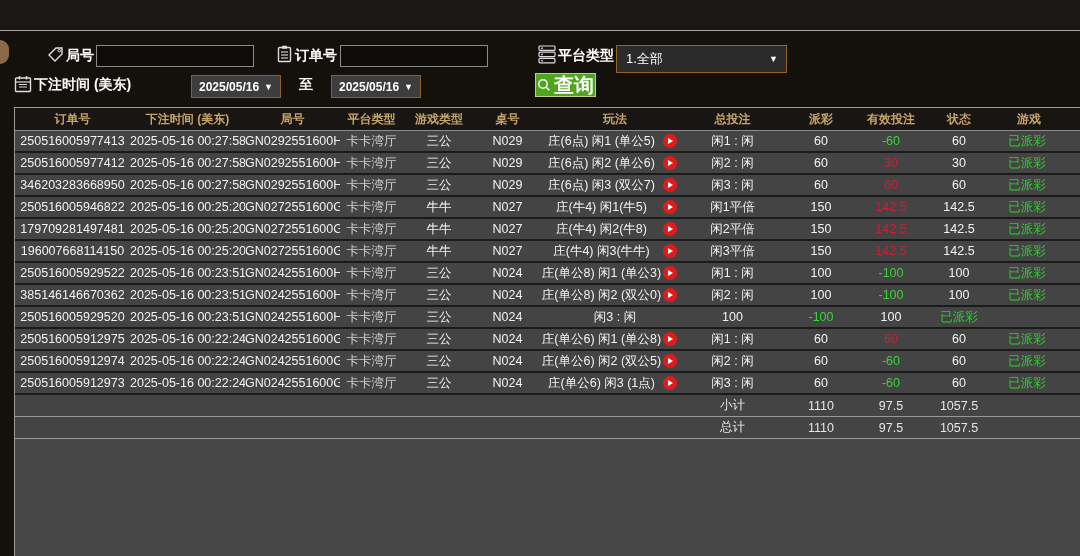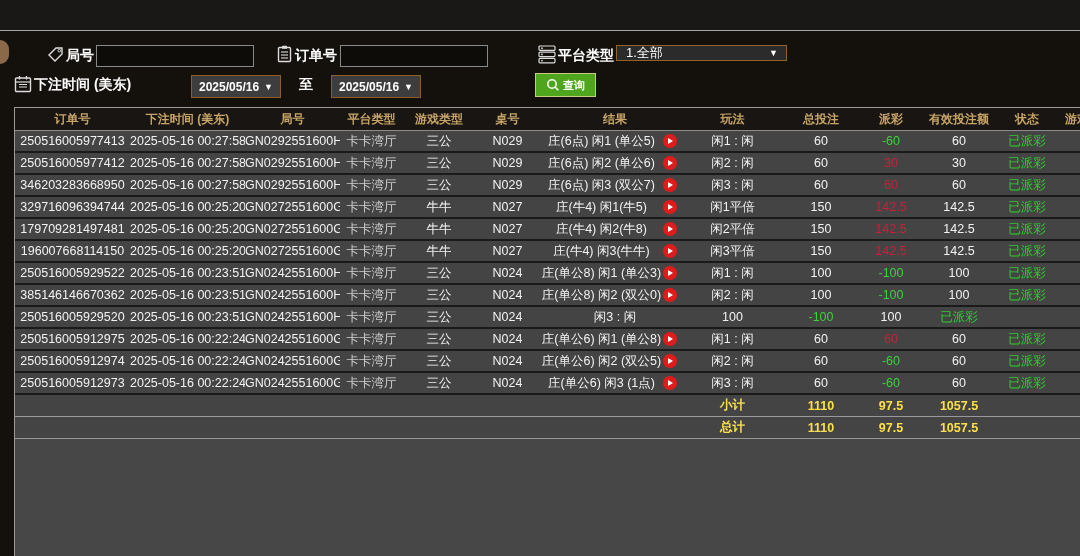--- a/index.html
+++ b/index.html
@@ -11,44 +11,44 @@
 
   
   .handle { position:absolute; left:0; top:40px; width:9px; height:24px; background:#8a6848; border-radius:0 12px 12px 0; }
 
   
   .flabel { position:absolute; font-size:14px; font-weight:bold; color:#fff; white-space:nowrap; }
   .icon { position:absolute; }
   .tinput { position:absolute; height:22px; background:#0e0c09; border:1px solid #8a8a8a; color:#eee; font-size:12px; padding:0 5px; outline:none; }
   .datebox { position:absolute; width:90px; height:23px; background:#3d3d3d; border:1px solid #8f5c26; color:#fff; font-weight:bold; font-size:12px; display:flex; align-items:center; justify-content:center; gap:5px; cursor:pointer; }
   .datebox .arr { font-size:9px; }
-  .dropdown { position:absolute; left:616px; top:45px; width:171px; height:16px; background:#2b2b2b; border:1px solid #936226; display:flex; align-items:center; cursor:pointer; }
+  .dropdown { position:absolute; left:616px; top:45px; width:171px; height:28px; background:#2b2b2b; border:1px solid #936226; display:flex; align-items:center; cursor:pointer; }
   .dropdown .val { flex:1; font-size:13px; color:#fff; padding-left:9px; }
   .dropdown .arr { font-size:9px; color:#fff; padding-right:8px; }
-  .querybtn { position:absolute; left:535px; top:73px; width:61px; height:24px; background:#4fa51d; border:1px solid #c9cc7f; display:flex; align-items:center; justify-content:center; gap:3px; color:#fff; font-weight:bold; font-size:11px; cursor:pointer; }
+  .querybtn { position:absolute; left:535px; top:73px; width:61px; height:24px; background:#4fa51d; border:1px solid #c9cc7f; display:flex; align-items:center; justify-content:center; gap:3px; color:#fff; font-weight:bold; font-size:20px; cursor:pointer; }
 
   
   .tablewrap { position:absolute; left:14px; top:107px; width:1137px; height:449px; background:#474747; border-left:1px solid #9a9a9a; border-top:1px solid #9a9a9a; }
   .trow { display:grid; grid-template-columns:115px 115px 95px 63px 72px 65px 150px 85px 92px 48px 88px 48px 100px; align-items:center; width:1136px; }
   .thead { height:23px; background:#181512; border-bottom:1px solid #8c8c8c; }
   .thead .cell { color:#c8a566; font-weight:bold; font-size:12px; }
   .drow { height:24px; background:#444444; border-bottom:2px solid #1a1a1a; }
   .drow { height:22px; }
   .cell { text-align:center; font-size:12.5px; white-space:nowrap; overflow:hidden; }
   .cell.platform { color:#cfcfcf; }
   .cell.last { text-align:left; padding-left:14px; }
   .result { display:flex; align-items:center; }
   .result .rtext { flex:1; text-align:center; font-size:12.5px; white-space:nowrap; }
   .playbtn { width:14px; height:14px; border-radius:50%; background:#e11b1b; border:none; margin-right:13px; position:relative; cursor:pointer; flex:0 0 auto; }
   .playbtn::after { content:""; position:absolute; left:5px; top:3.5px; border-left:5px solid #fff; border-top:3.5px solid transparent; border-bottom:3.5px solid transparent; }
   .neg { color:#3bd23b; }
   .pos { color:#c9203a; }
   .status { color:#2dd12d; }
   .sumrow { height:22px; background:#444444; border-bottom:1px solid #999; }
-  .sumrow .cell { color:#fde047; font-weight:bold; }
+  .sumrow .cell { color:#e5e5e5; font-weight:normal; }
   .g8 { grid-column:8; } .g9 { grid-column:9; } .g10 { grid-column:10; } .g11 { grid-column:11; }
 
   svg { display:block; }
 </style>
 </head>
 <body>
 
 <div class="topbar"></div>
 
 <div class="handle"></div>
@@ -121,21 +121,20 @@
 </button>
 
 <div class="tablewrap">
   <div class="trow thead">
     <div class="cell">订单号</div>
     <div class="cell">下注时间 (美东)</div>
     <div class="cell">局号</div>
     <div class="cell">平台类型</div>
     <div class="cell">游戏类型</div>
     <div class="cell">桌号</div>
-    <div class="cell">结果</div>
     <div class="cell">玩法</div>
     <div class="cell">总投注</div>
     <div class="cell">派彩</div>
     <div class="cell">有效投注额</div>
     <div class="cell">状态</div>
     <div class="cell last">游戏</div>
   </div>
 
   <div>
       <div class="trow drow">
@@ -186,21 +185,21 @@
       <button class="playbtn"></button>
     </div>
     <div class="cell">闲3 : 闲</div>
     <div class="cell">60</div>
     <div class="cell payout pos">60</div>
     <div class="cell">60</div>
     <div class="cell status">已派彩</div>
     <div class="cell last"></div>
   </div>
       <div class="trow drow">
-    <div class="cell">329716096394744</div>
+    <div class="cell">250516005946822</div>
     <div class="cell">2025-05-16 00:25:20</div>
     <div class="cell">GN0272551600G</div>
     <div class="cell platform">卡卡湾厅</div>
     <div class="cell">牛牛</div>
     <div class="cell">N027</div>
     <div class="cell result">
       <span class="rtext">庄(牛4) 闲1(牛5)</span>
       <button class="playbtn"></button>
     </div>
     <div class="cell">闲1平倍</div>

